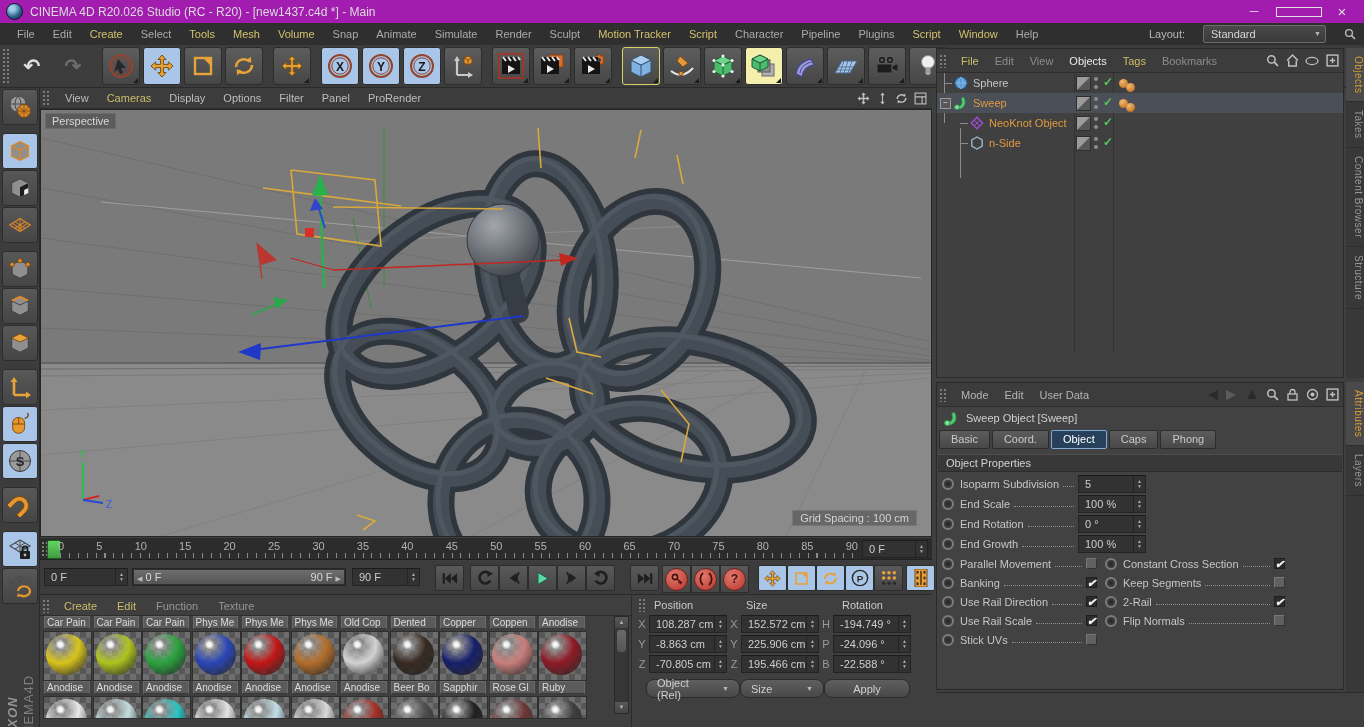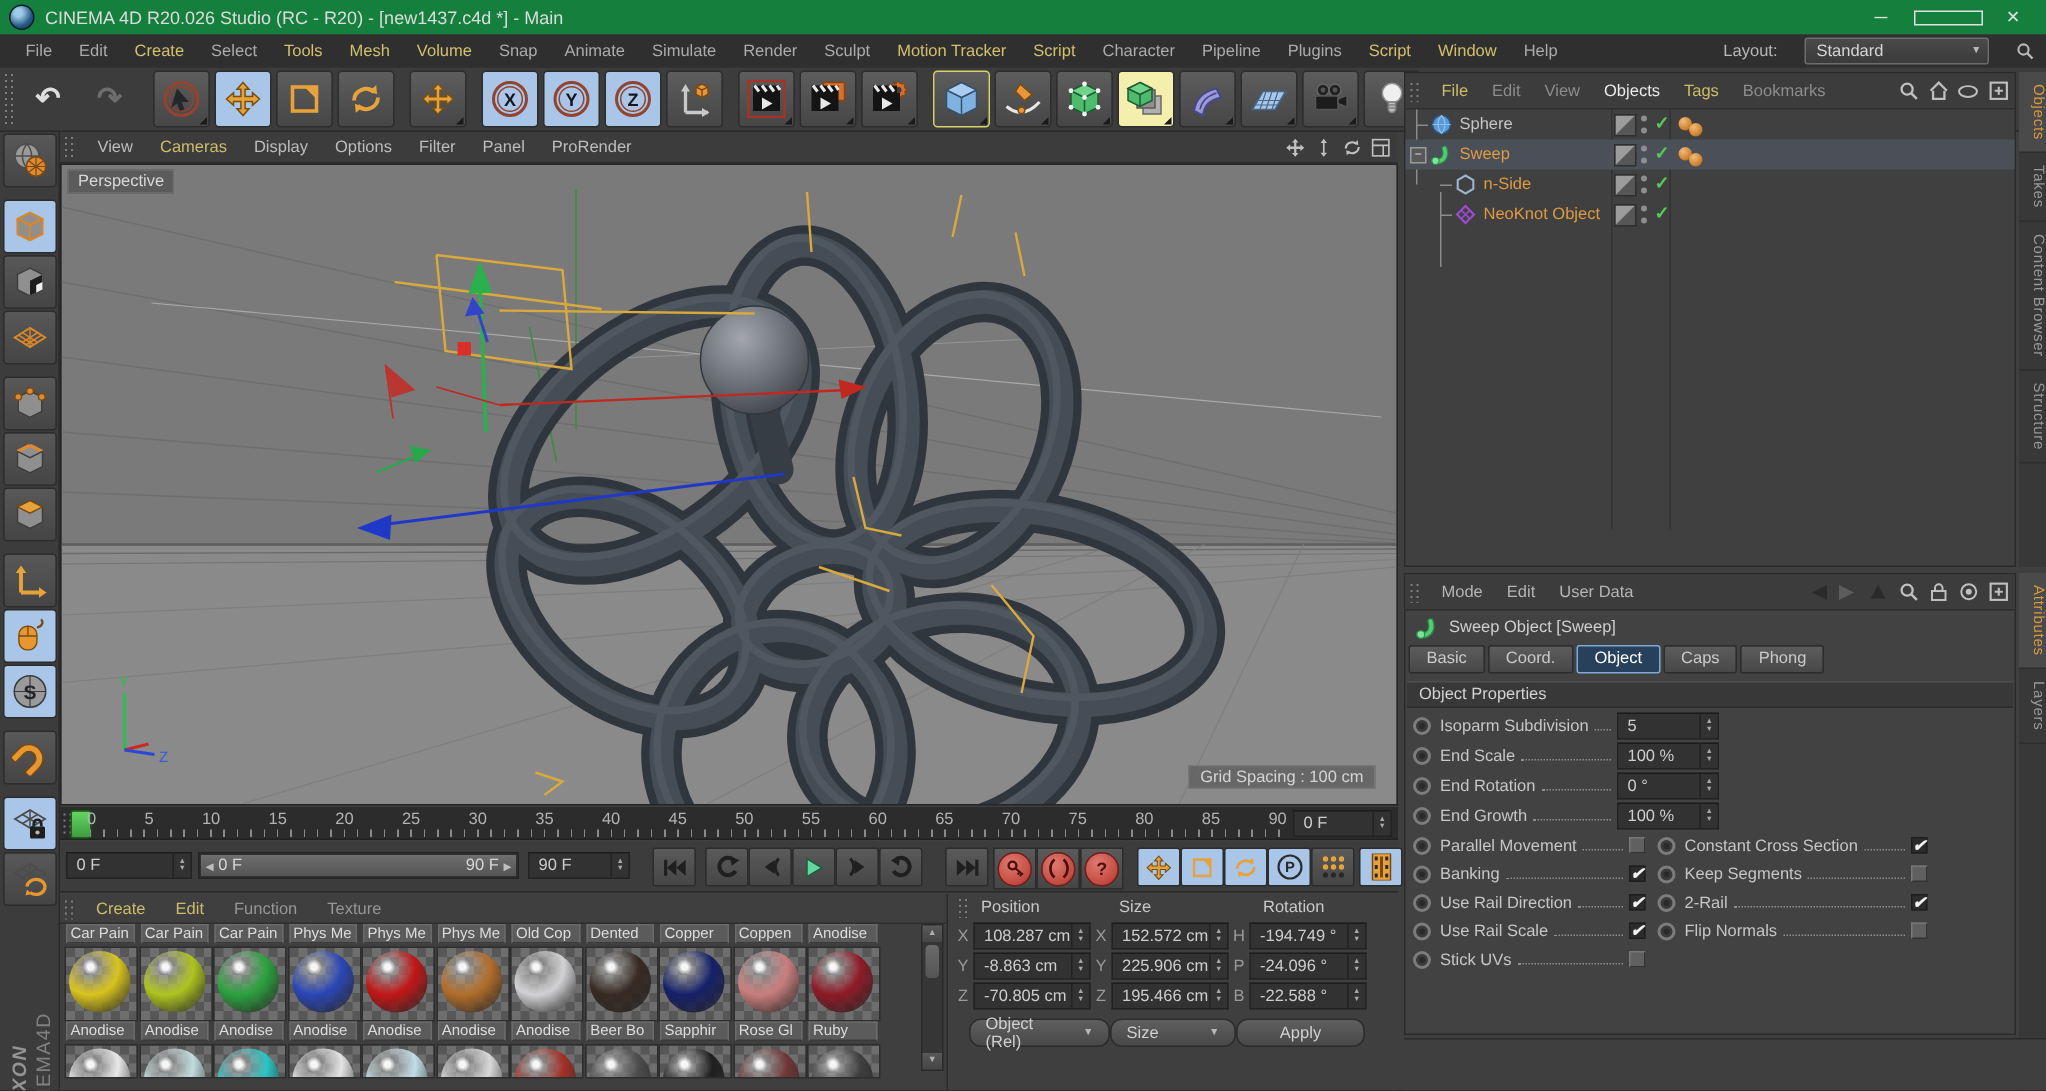--- a/index.html
+++ b/index.html
@@ -1,20 +1,20 @@
 <!DOCTYPE html>
 <html><head>
 <meta charset="utf-8">
 <style>
   html,body{margin:0;padding:0;background:#222;}
   #app{position:relative;width:1364px;height:727px;background:#3f3f3f;font-family:"Liberation Sans",sans-serif;font-size:11px;color:#c6c6c6;overflow:hidden;user-select:none;}
   .abs{position:absolute;}
   .grip{background:radial-gradient(#7d7d7d 28%,transparent 32%) 0 0/4px 4px;}
   
-  .titlebar{position:absolute;left:0;top:0;width:1364px;height:23px;background:#15803d;display:flex;align-items:center;color:#dcdcdc;font-size:12px;}
+  .titlebar{position:absolute;left:0;top:0;width:1364px;height:23px;background:#a21caf;display:flex;align-items:center;color:#dcdcdc;font-size:12px;}
   .tb-icon{width:15px;height:15px;margin:0 7px 0 6px;border-radius:50%;background:radial-gradient(circle at 35% 30%,#9ecbe8 0 18%,#2a5d8a 60%,#10263c 100%);border:1px solid #0c1a28;}
   .tb-controls{margin-left:auto;display:flex;height:23px;}
   .tb-controls span{width:44px;text-align:center;line-height:23px;font-size:12px;color:#e0e0e0;}
   .maxbox{display:inline-block;width:9px;height:8px;border:1px solid #e0e0e0;margin-top:7px;}
   
   .menubar{position:absolute;left:0;top:23px;width:1364px;height:22px;background:#2f2f2f;display:flex;align-items:center;border-bottom:1px solid #242424;}
   .menus{display:flex;list-style:none;margin:0;padding:0 0 0 8px;}
   .menus li{padding:0 9px;color:#ababab;line-height:22px;white-space:nowrap;}
   .menus li.accent{color:#d3c06d;}
   .layout-wrap{margin-left:auto;display:flex;align-items:center;gap:18px;padding-right:8px;}
@@ -1048,37 +1048,37 @@
             <i></i>
             <i></i>
           </span>
         <span class="okcheck"></span>
         <span class="abs" style="left:182px;top:5px;"><span class="tagball"></span><span class="tagball" style="position:relative;top:4px;left:-4px;"></span></span>
       </div>
       <div class="treeline" style="left:23px;top:55px;width:1px;height:50px;"></div>
       <div class="orow">
         <span class="treeline" style="left:23px;top:10px;width:8px;height:1px;"></span>
         <svg class="abs" style="left:33px;top:3px;" width="14" height="14" viewBox="0 0 14 14">
-            <path d="M7 1l5.2 3v6L7 13 1.8 10V4z" fill="none" stroke="#9ab4cf" stroke-width="1.4"></path>
-          </svg>
-        <span class="oname orange" style="padding-left:52px;">n-Side</span>
+            <rect x="3" y="3" width="8" height="8" transform="rotate(45 7 7)" fill="none" stroke="#a04ad8" stroke-width="1.4"></rect>
+            <path d="M4 4l6 6M10 4l-6 6" stroke="#a04ad8" stroke-width="1"></path>
+          </svg>
+        <span class="oname orange" style="padding-left:52px;">NeoKnot Object</span>
         <span class="viscol"></span>
         <span class="dot2">
             <i></i>
             <i></i>
           </span>
         <span class="okcheck"></span>
       </div>
       <div class="orow">
         <span class="treeline" style="left:23px;top:10px;width:8px;height:1px;"></span>
         <svg class="abs" style="left:33px;top:3px;" width="14" height="14" viewBox="0 0 14 14">
-            <rect x="3" y="3" width="8" height="8" transform="rotate(45 7 7)" fill="none" stroke="#a04ad8" stroke-width="1.4"></rect>
-            <path d="M4 4l6 6M10 4l-6 6" stroke="#a04ad8" stroke-width="1"></path>
-          </svg>
-        <span class="oname orange" style="padding-left:52px;">NeoKnot Object</span>
+            <path d="M7 1l5.2 3v6L7 13 1.8 10V4z" fill="none" stroke="#9ab4cf" stroke-width="1.4"></path>
+          </svg>
+        <span class="oname orange" style="padding-left:52px;">n-Side</span>
         <span class="viscol"></span>
         <span class="dot2">
             <i></i>
             <i></i>
           </span>
         <span class="okcheck"></span>
       </div>
     </div>
   </div>
 

